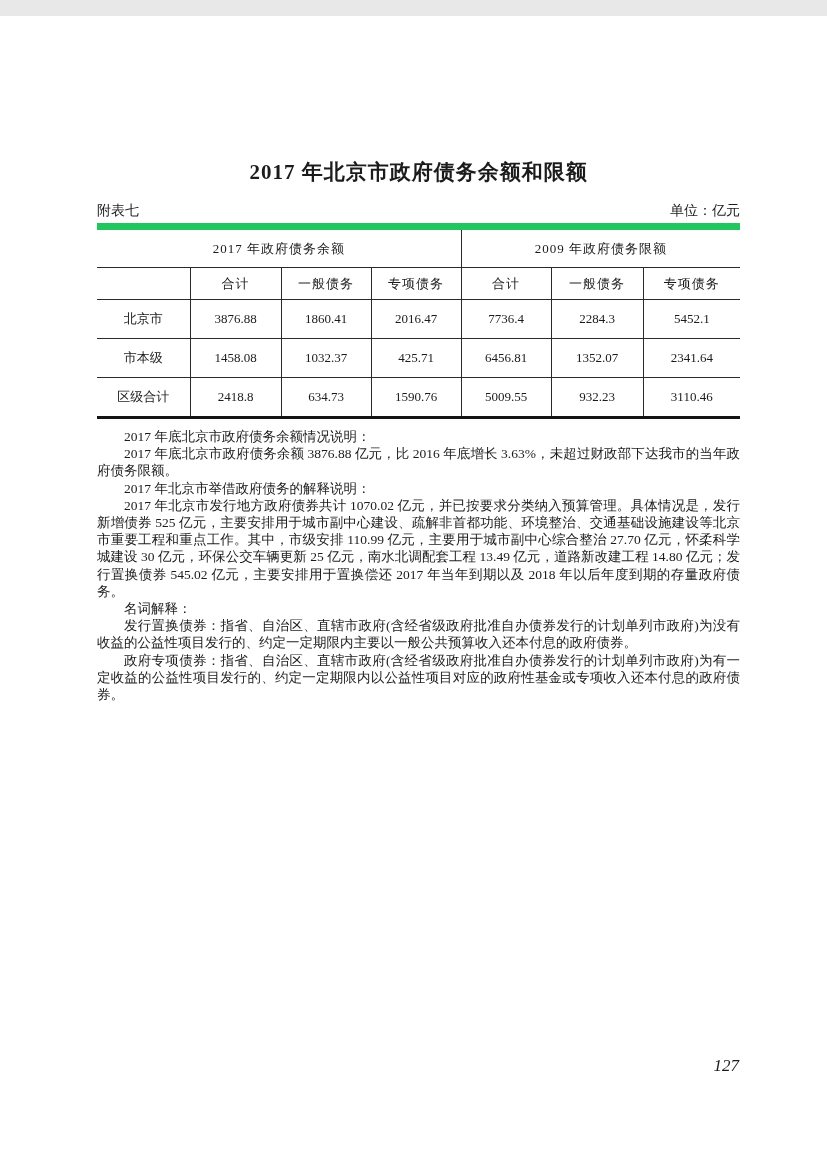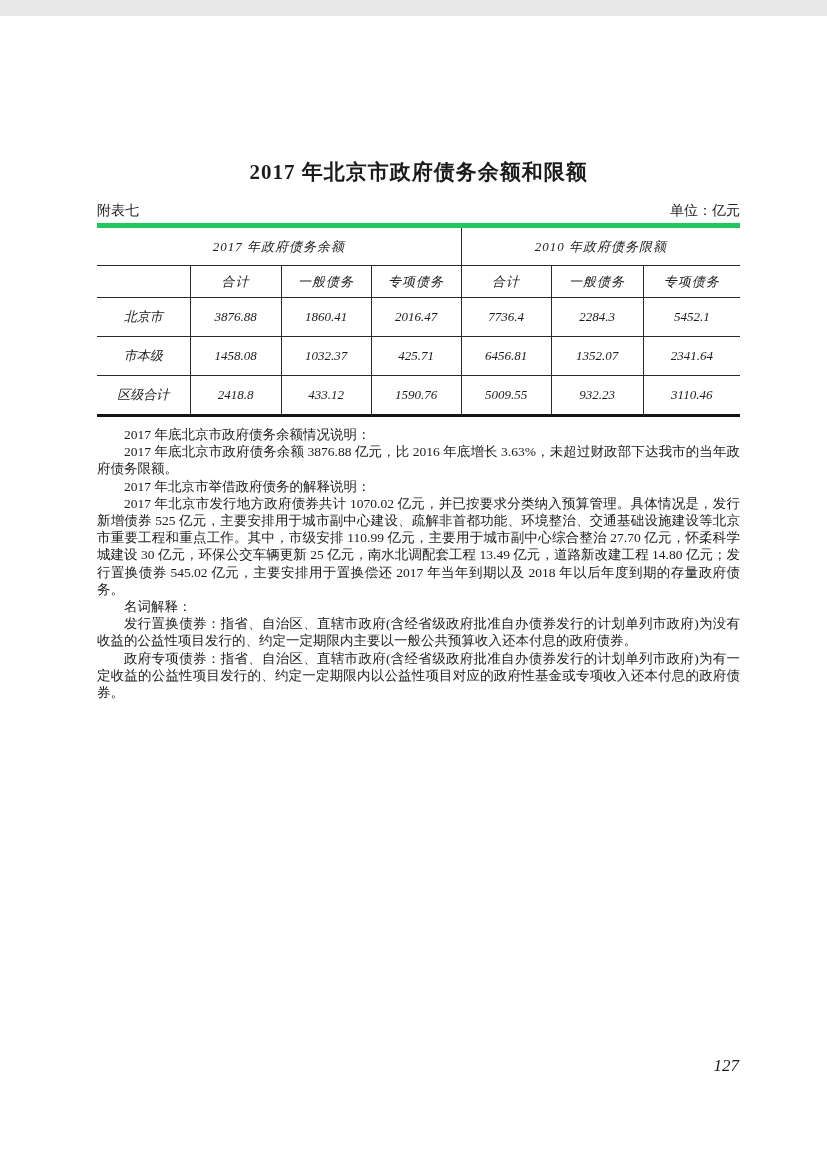--- a/index.html
+++ b/index.html
@@ -29,23 +29,22 @@
     display: flex;
     justify-content: space-between;
     align-items: flex-end;
     font-size: 14px;
     line-height: 18px;
   }
   table.debt-table {
     width: 643px;
     table-layout: fixed;
     border-collapse: collapse;
-    border-top: 5px solid #22c55e;
+    border-top: 7px solid #22c55e;
     border-bottom: 3px solid #141414;
-    font-style: italic;
   }
   .debt-table th, .debt-table td {
     border: 1px solid #2a2a2a;
     font-weight: 400;
     font-size: 13px;
     text-align: center;
     vertical-align: middle;
     padding: 0;
     letter-spacing: 1px;
   }
@@ -90,21 +89,21 @@
       <col style="width:91px">
       <col style="width:90px">
       <col style="width:90px">
       <col style="width:90px">
       <col style="width:92px">
       <col style="width:97px">
     </colgroup>
     <thead>
       <tr class="group-row">
         <th colspan="4">2017 年政府债务余额</th>
-        <th colspan="3">2010 年政府债务限额</th>
+        <th colspan="3">2009 年政府债务限额</th>
       </tr>
       <tr class="col-row">
         <th></th>
         <th>合计</th>
         <th>一般债务</th>
         <th>专项债务</th>
         <th>合计</th>
         <th>一般债务</th>
         <th>专项债务</th>
       </tr>
@@ -124,21 +123,21 @@
         <td>1458.08</td>
         <td>1032.37</td>
         <td>425.71</td>
         <td>6456.81</td>
         <td>1352.07</td>
         <td>2341.64</td>
       </tr>
       <tr>
         <td>区级合计</td>
         <td>2418.8</td>
-        <td>433.12</td>
+        <td>634.73</td>
         <td>1590.76</td>
         <td>5009.55</td>
         <td>932.23</td>
         <td>3110.46</td>
       </tr>
     </tbody>
   </table>
 
   <div class="notes">
     <p>2017 年底北京市政府债务余额情况说明：</p>

